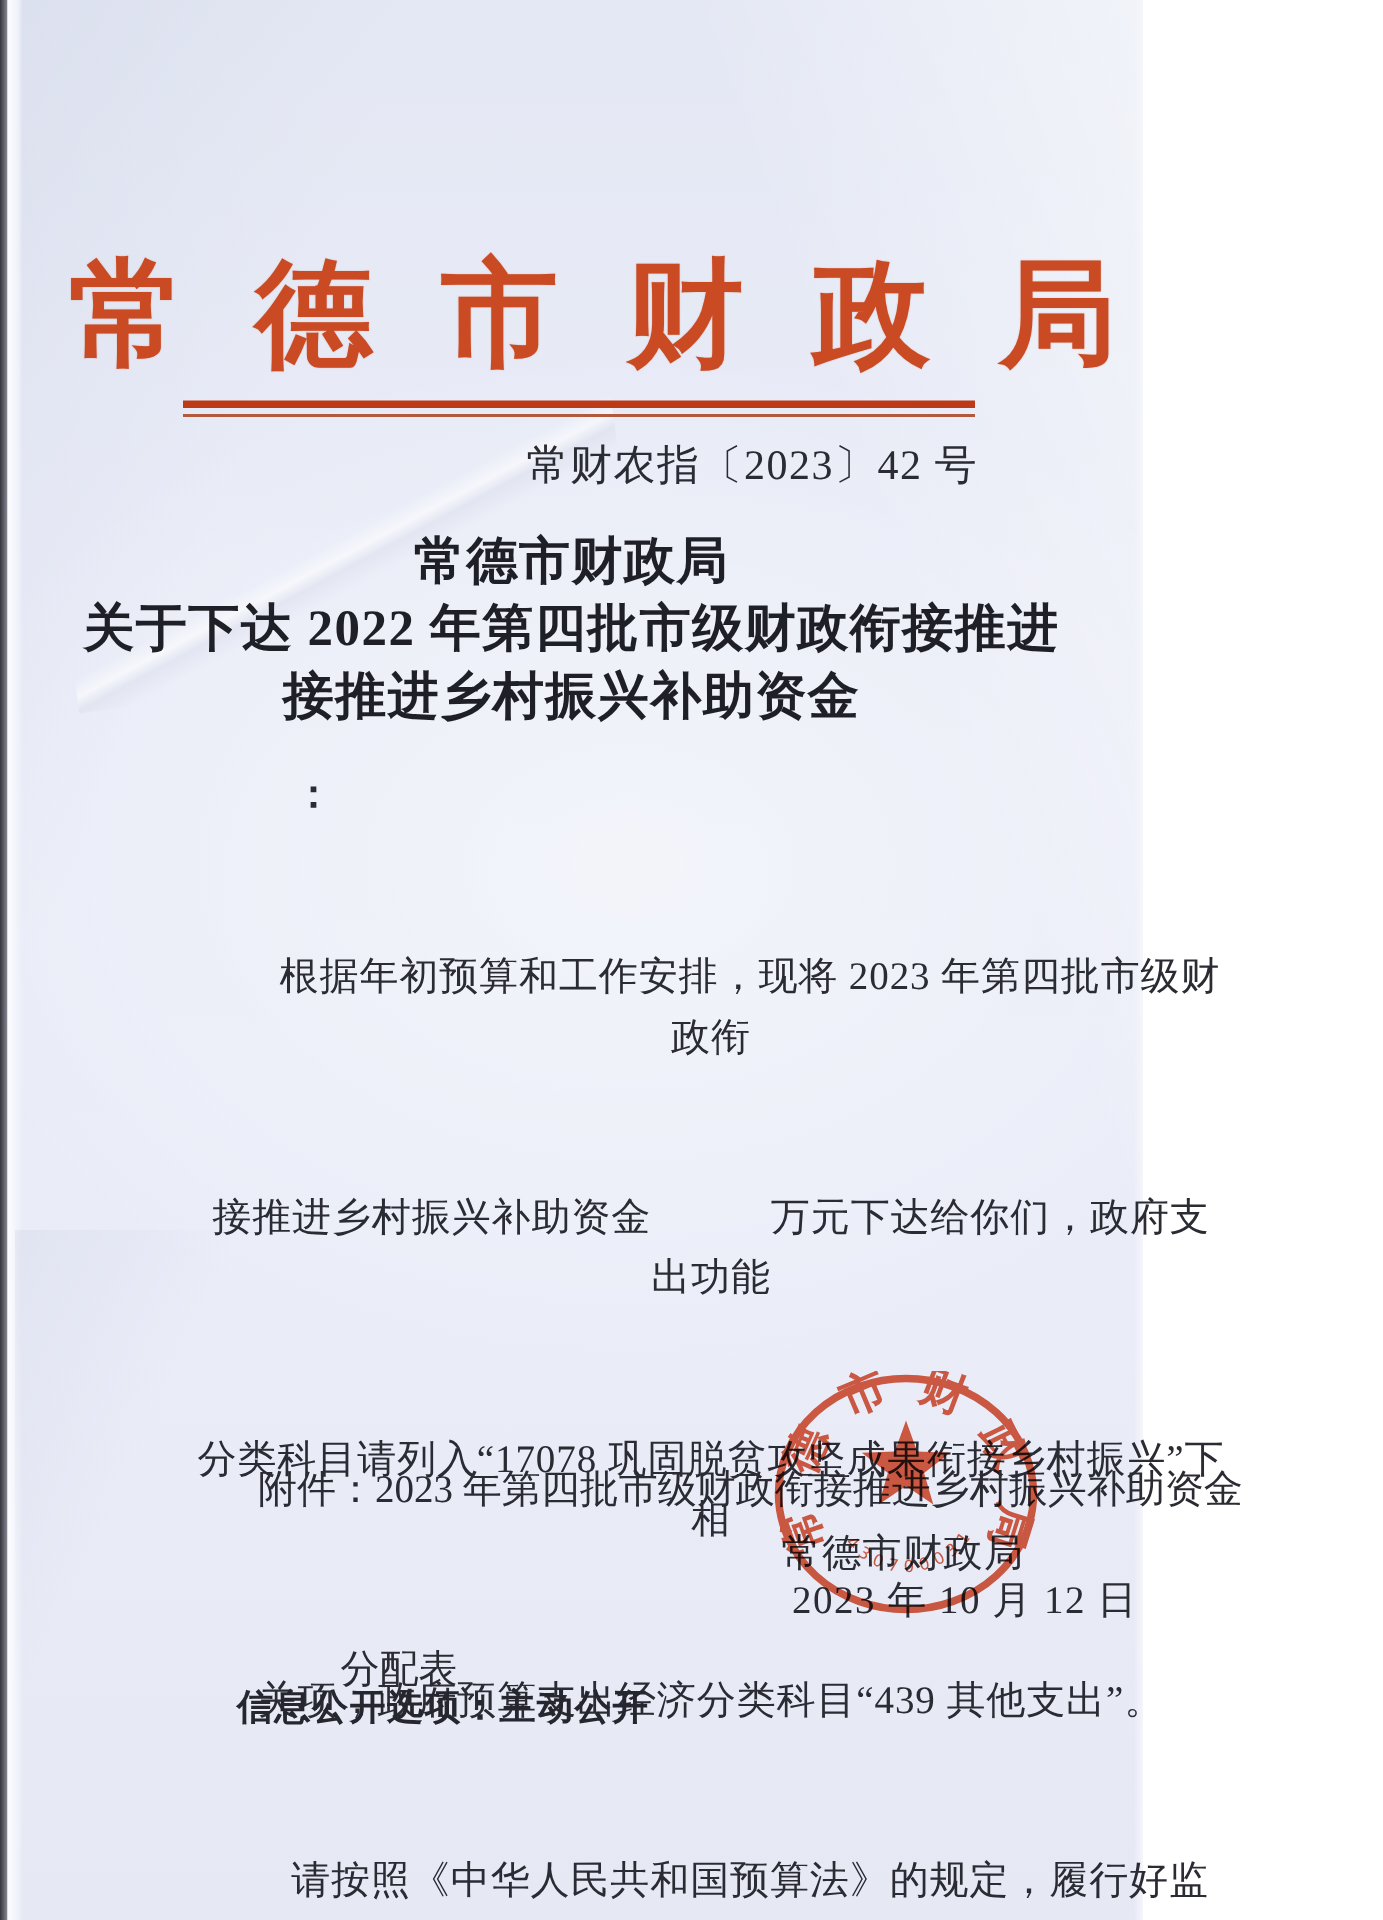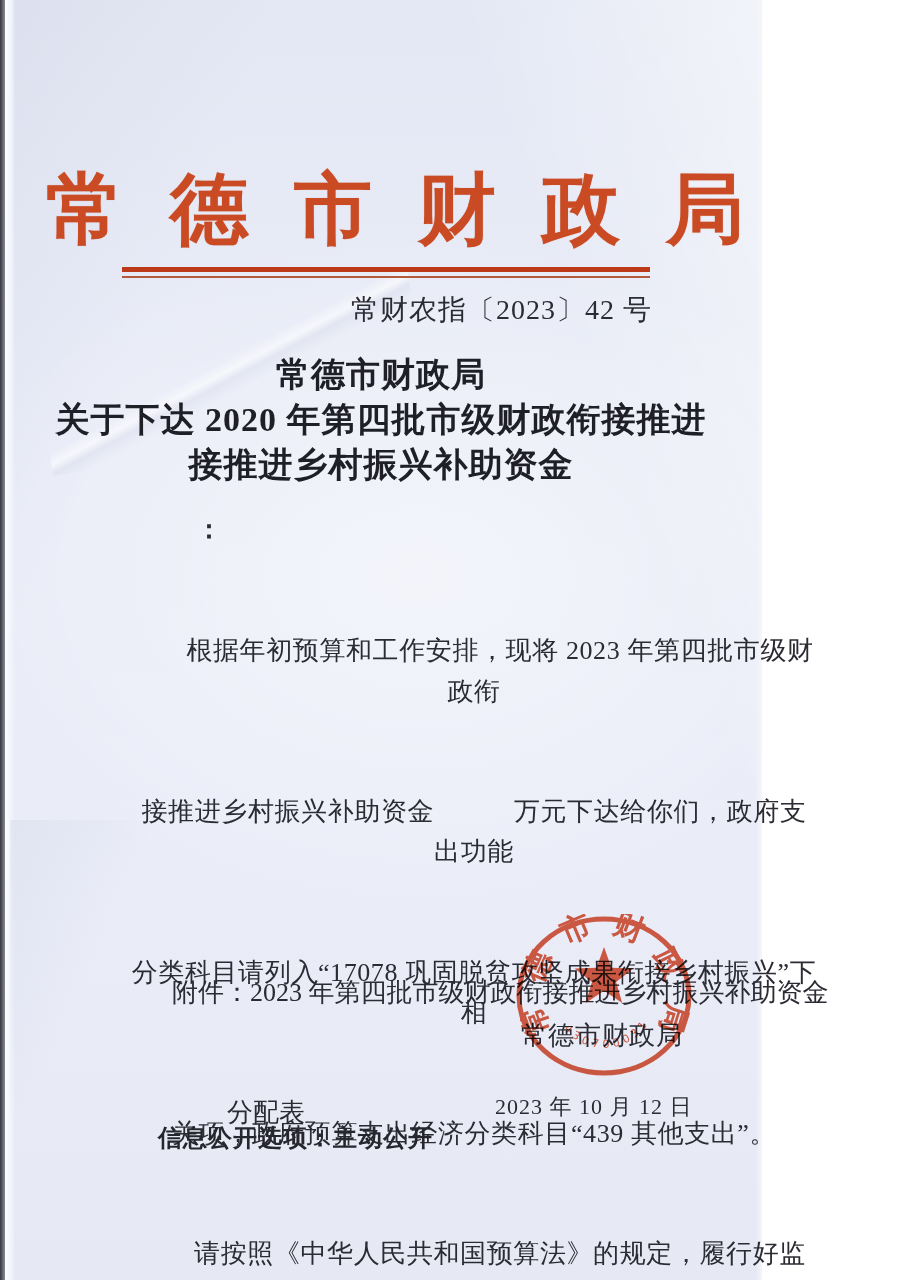--- a/index.html
+++ b/index.html
@@ -97,25 +97,24 @@
   }
   .attachment-line2 { padding-left: 55px; font-family: Liberation Serif, serif; }
   .signature {
     position: absolute; top: 1018px; left: 512px; width: 180px;
     text-align: center;
     font-size: 26px;
     letter-spacing: 1px;
     white-space: nowrap;
   }
   .sign-date {
-    position: absolute; top: 1049px; left: 495px;
-    font-size: 22px;
+    position: absolute; top: 1049px; left: 528px;
+    font-size: 26px;
     letter-spacing: 1px;
     white-space: nowrap;
-    margin-top: 43px;
   }
   .seal {
     position: absolute; left: 513px; top: 914px;
     mix-blend-mode: multiply;
     opacity: 0.88;
   }
   .footer-note {
     position: absolute; top: 1122px; left: 130px;
     font-size: 24px;
     font-weight: bold;
@@ -137,21 +136,21 @@
   <div class="crease-b"></div>
 
   <div class="agency-header">常德市财政局</div>
 
   <div class="red-rule"></div>
 
   <div class="doc-number">常财农指〔2023〕42 号</div>
 
   <div class="title-block">
     <div>常德市财政局</div>
-    <div>关于下达 2020 年第四批市级财政衔接推进</div>
+    <div>关于下达 2022 年第四批市级财政衔接推进</div>
     <div>接推进乡村振兴补助资金</div>
   </div>
 
   <div class="salutation">：</div>
 
   <div class="body-block">
     <div class="body-line indent">根据年初预算和工作安排，现将 2023 年第四批市级财政衔</div>
     <div class="body-line">接推进乡村振兴补助资金　　　万元下达给你们，政府支出功能</div>
     <div class="body-line">分类科目请列入“17078 巩固脱贫攻坚成果衔接乡村振兴”下相</div>
     <div class="body-line">关项，政府预算支出经济分类科目“439 其他支出”。</div>

